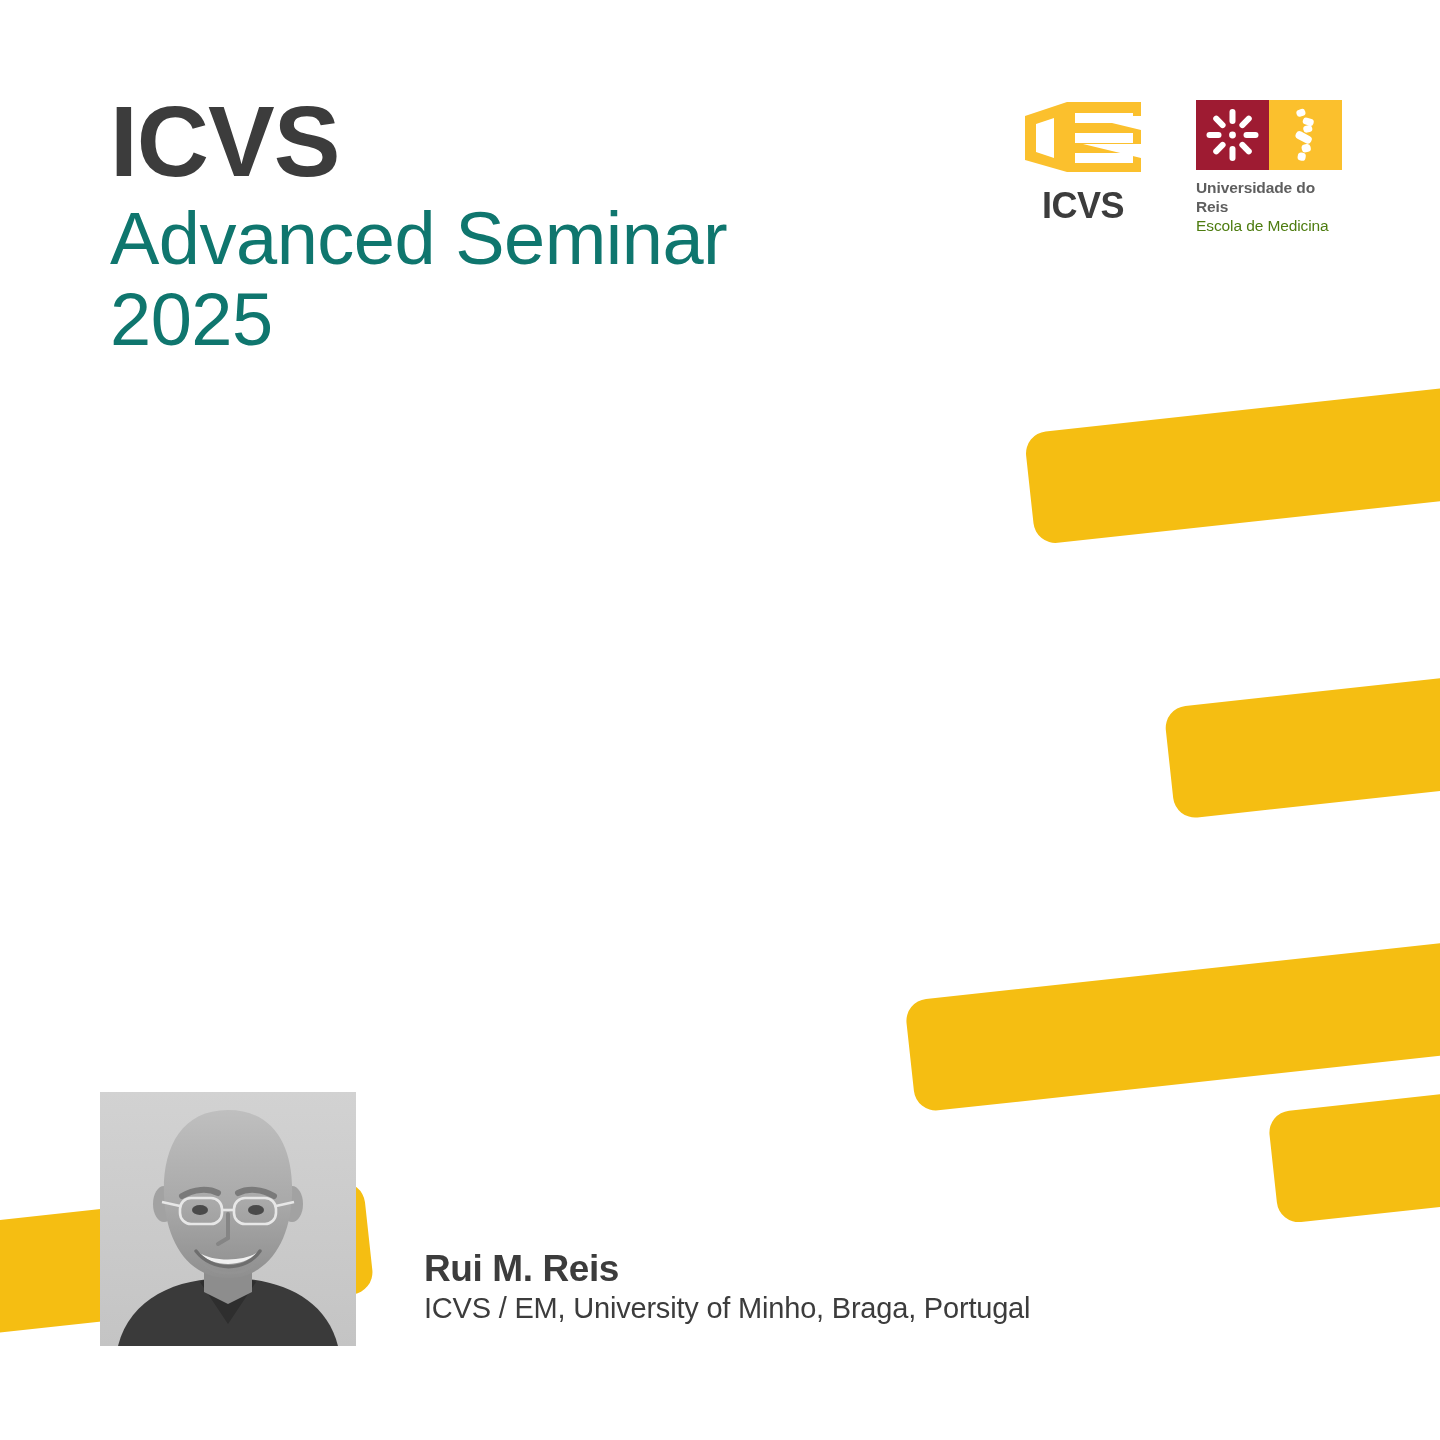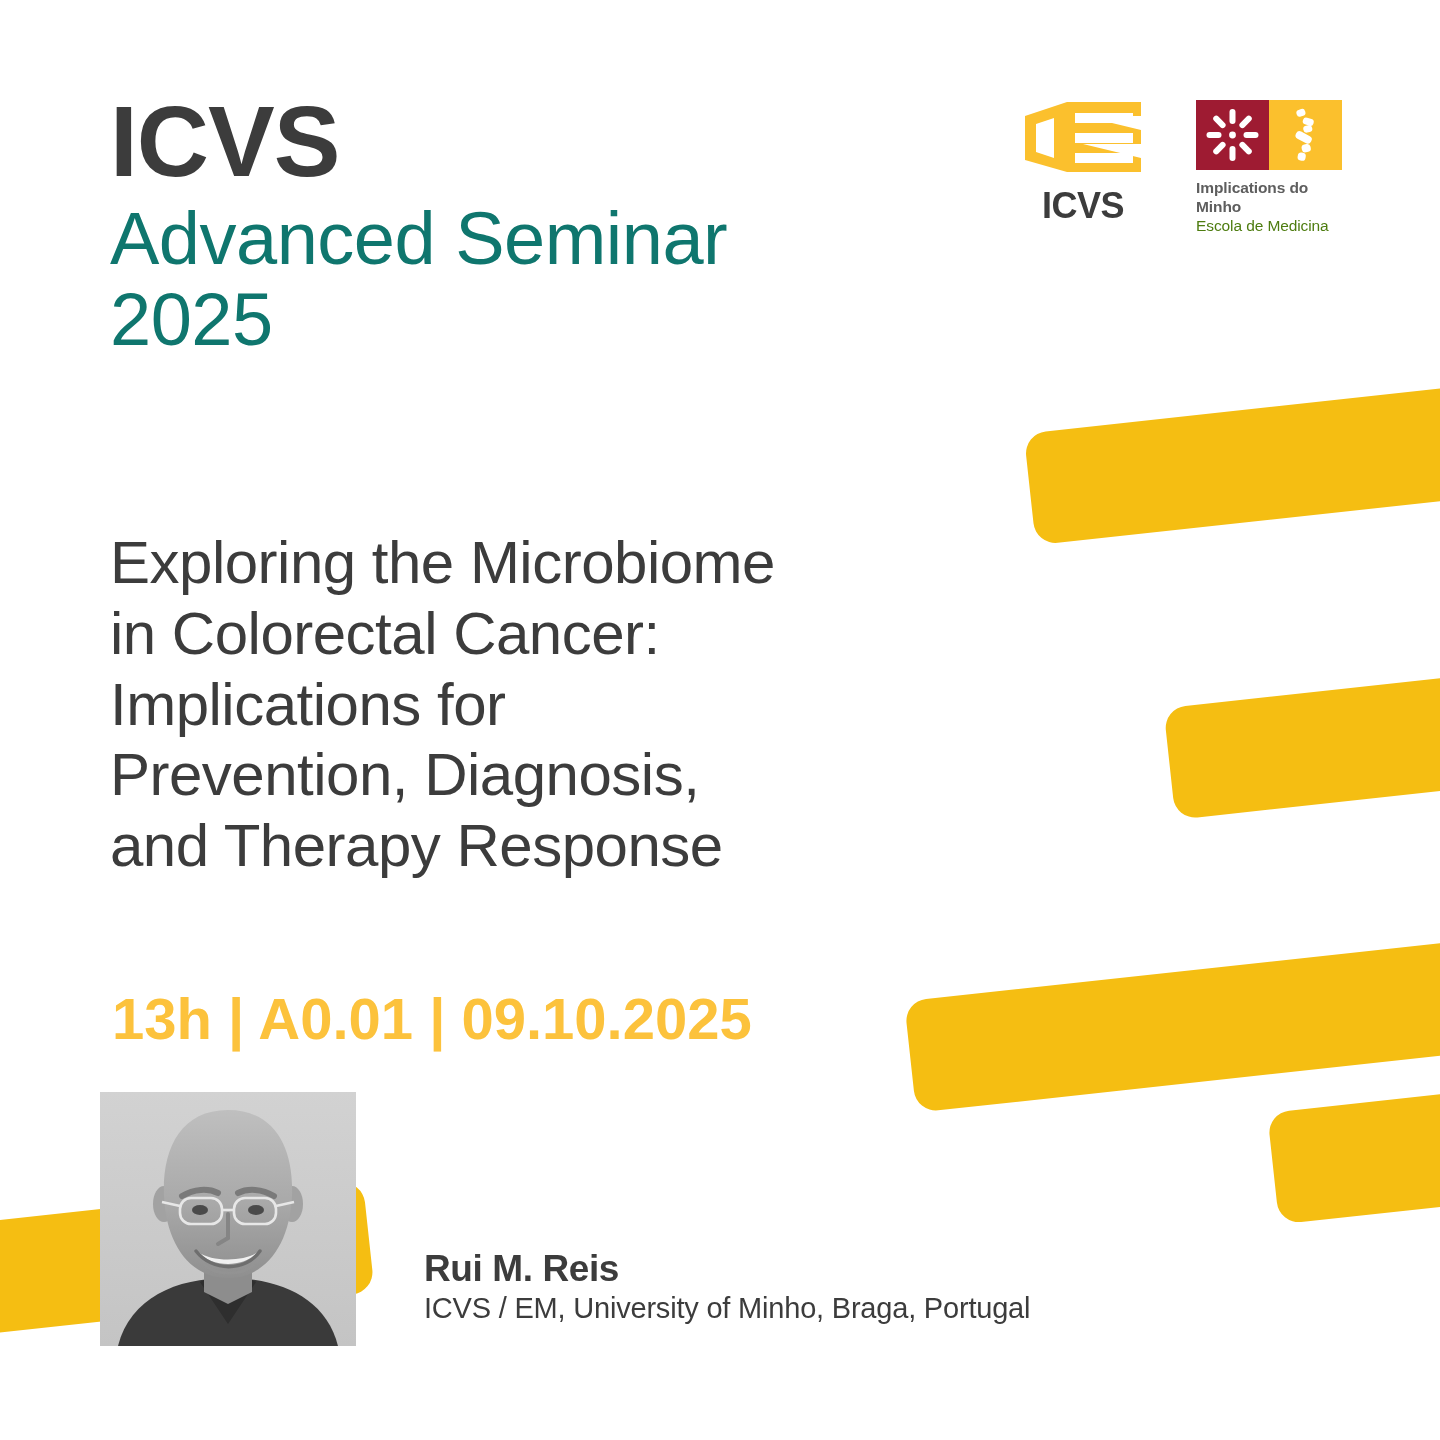--- a/index.html
+++ b/index.html
@@ -237,33 +237,27 @@
           <g fill="#FFFFFF" transform="translate(109.5,35)">
             <rect x="-2" y="-26" width="9" height="7" rx="3.2" transform="rotate(-18)"></rect>
             <rect x="-7" y="-17" width="11" height="7" rx="3.2" transform="rotate(18)"></rect>
             <rect x="-1" y="-9" width="9" height="7" rx="3.2" transform="rotate(-12)"></rect>
             <rect x="-9" y="-1" width="17" height="8" rx="3.6" transform="rotate(28)"></rect>
             <rect x="-7" y="9" width="9" height="8" rx="3.4" transform="rotate(-14)"></rect>
             <rect x="-4" y="18" width="8" height="8" rx="3.4" transform="rotate(10)"></rect>
           </g>
         </svg>
       </span>
-      <div class="uminho-name">Implications do Minho</div>
+      <div class="uminho-name">Universidade do Reis</div>
       <div class="uminho-school">Escola de Medicina</div>
     </div>
 
   </div>
 
-  <h2 class="talk-title">Exploring the Microbiome
-in Colorectal Cancer:
-Implications for
-Prevention, Diagnosis,
-and Therapy Response</h2>
-
-  <div class="talk-details">13h | A0.01 | 09.10.2025</div>
+
 
   <div class="speaker-photo">
     <svg width="256" height="254" viewBox="0 0 256 254" aria-hidden="true">
       <defs>
         <linearGradient id="bg" x1="0" y1="0" x2="0" y2="1">
           <stop offset="0%" stop-color="#D2D2D2"></stop>
           <stop offset="100%" stop-color="#C4C4C4"></stop>
         </linearGradient>
         <linearGradient id="skin" x1="0" y1="0" x2="0" y2="1">
           <stop offset="0%" stop-color="#BFBFBF"></stop>

